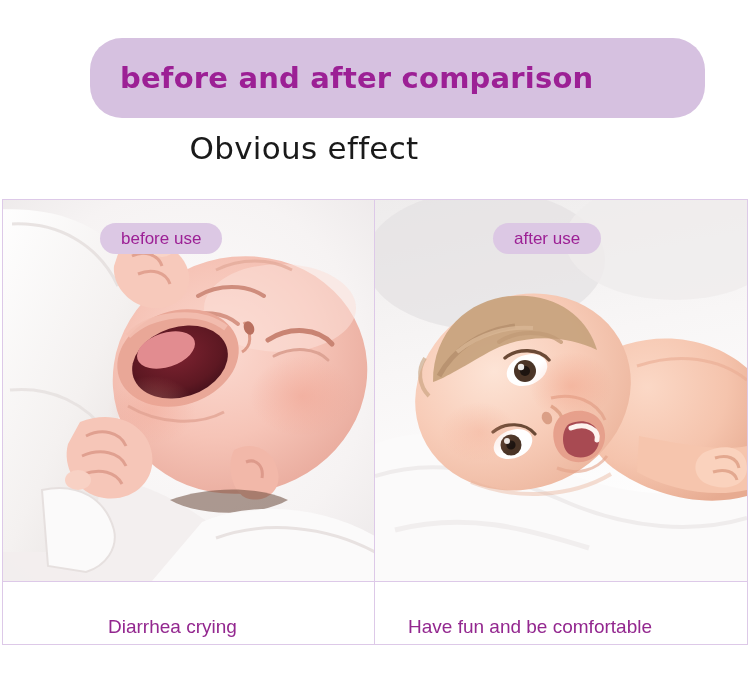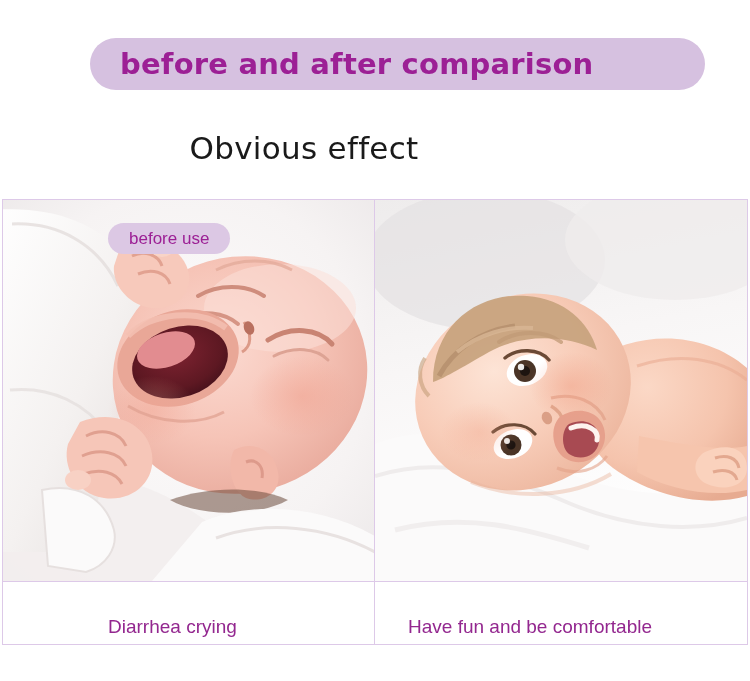--- a/index.html
+++ b/index.html
@@ -14,21 +14,21 @@
     overflow: hidden;
     position: relative;
   }
 
   
   .header-banner {
     position: absolute;
     left: 90px;
     top: 38px;
     width: 615px;
-    height: 52px;
+    height: 80px;
     background: #d6c1e0;
     border-radius: 32px;
     display: flex;
     align-items: center;
   }
   .header-banner-text {
     padding-left: 30px;
     font-size: 29px;
     font-weight: bold;
     color: #9c2095;
@@ -93,21 +93,21 @@
     background: #dcc8e4;
     display: flex;
     align-items: center;
     justify-content: center;
     padding: 0 21px;
     font-size: 17px;
     color: #9c2095;
     white-space: nowrap;
     font-family: "Liberation Sans", sans-serif;
   }
-  .badge-left  { left: 105px; }
+  .badge-left  { left: 97px; }
   .badge-right { left: 118px; }
 
   
   .caption-row {
     display: flex;
     flex: 1;
     border-top: 1px solid #ddc9e8;
   }
   .caption-cell {
     width: 50%;
@@ -322,20 +322,21 @@
 
           <path d="M176,198 C200,192 222,202 230,220" stroke="#e2a289" stroke-width="3" fill="none" opacity="0.75"></path>
           <path d="M182,268 C202,276 222,270 232,256" stroke="#e2a289" stroke-width="3" fill="none" opacity="0.6"></path>
 
           <ellipse cx="196" cy="186" rx="42" ry="34" fill="url(#cheekR)"></ellipse>
           <ellipse cx="104" cy="232" rx="38" ry="30" fill="url(#cheekR)" opacity="0.6"></ellipse>
 
           <path d="M96,282 C140,300 196,298 236,274" stroke="#e9b69e" stroke-width="4" fill="none" opacity="0.45"></path>
         </svg>
       </div>
+      <div class="photo-badge badge-right">after use</div>
     </div>
   </div>
 
   <div class="caption-row">
     <div class="caption-cell left-cell">
       <span class="caption-text">Diarrhea crying</span>
     </div>
     <div class="caption-cell right-cell">
       <span class="caption-text">Have fun and be comfortable</span>
     </div>

